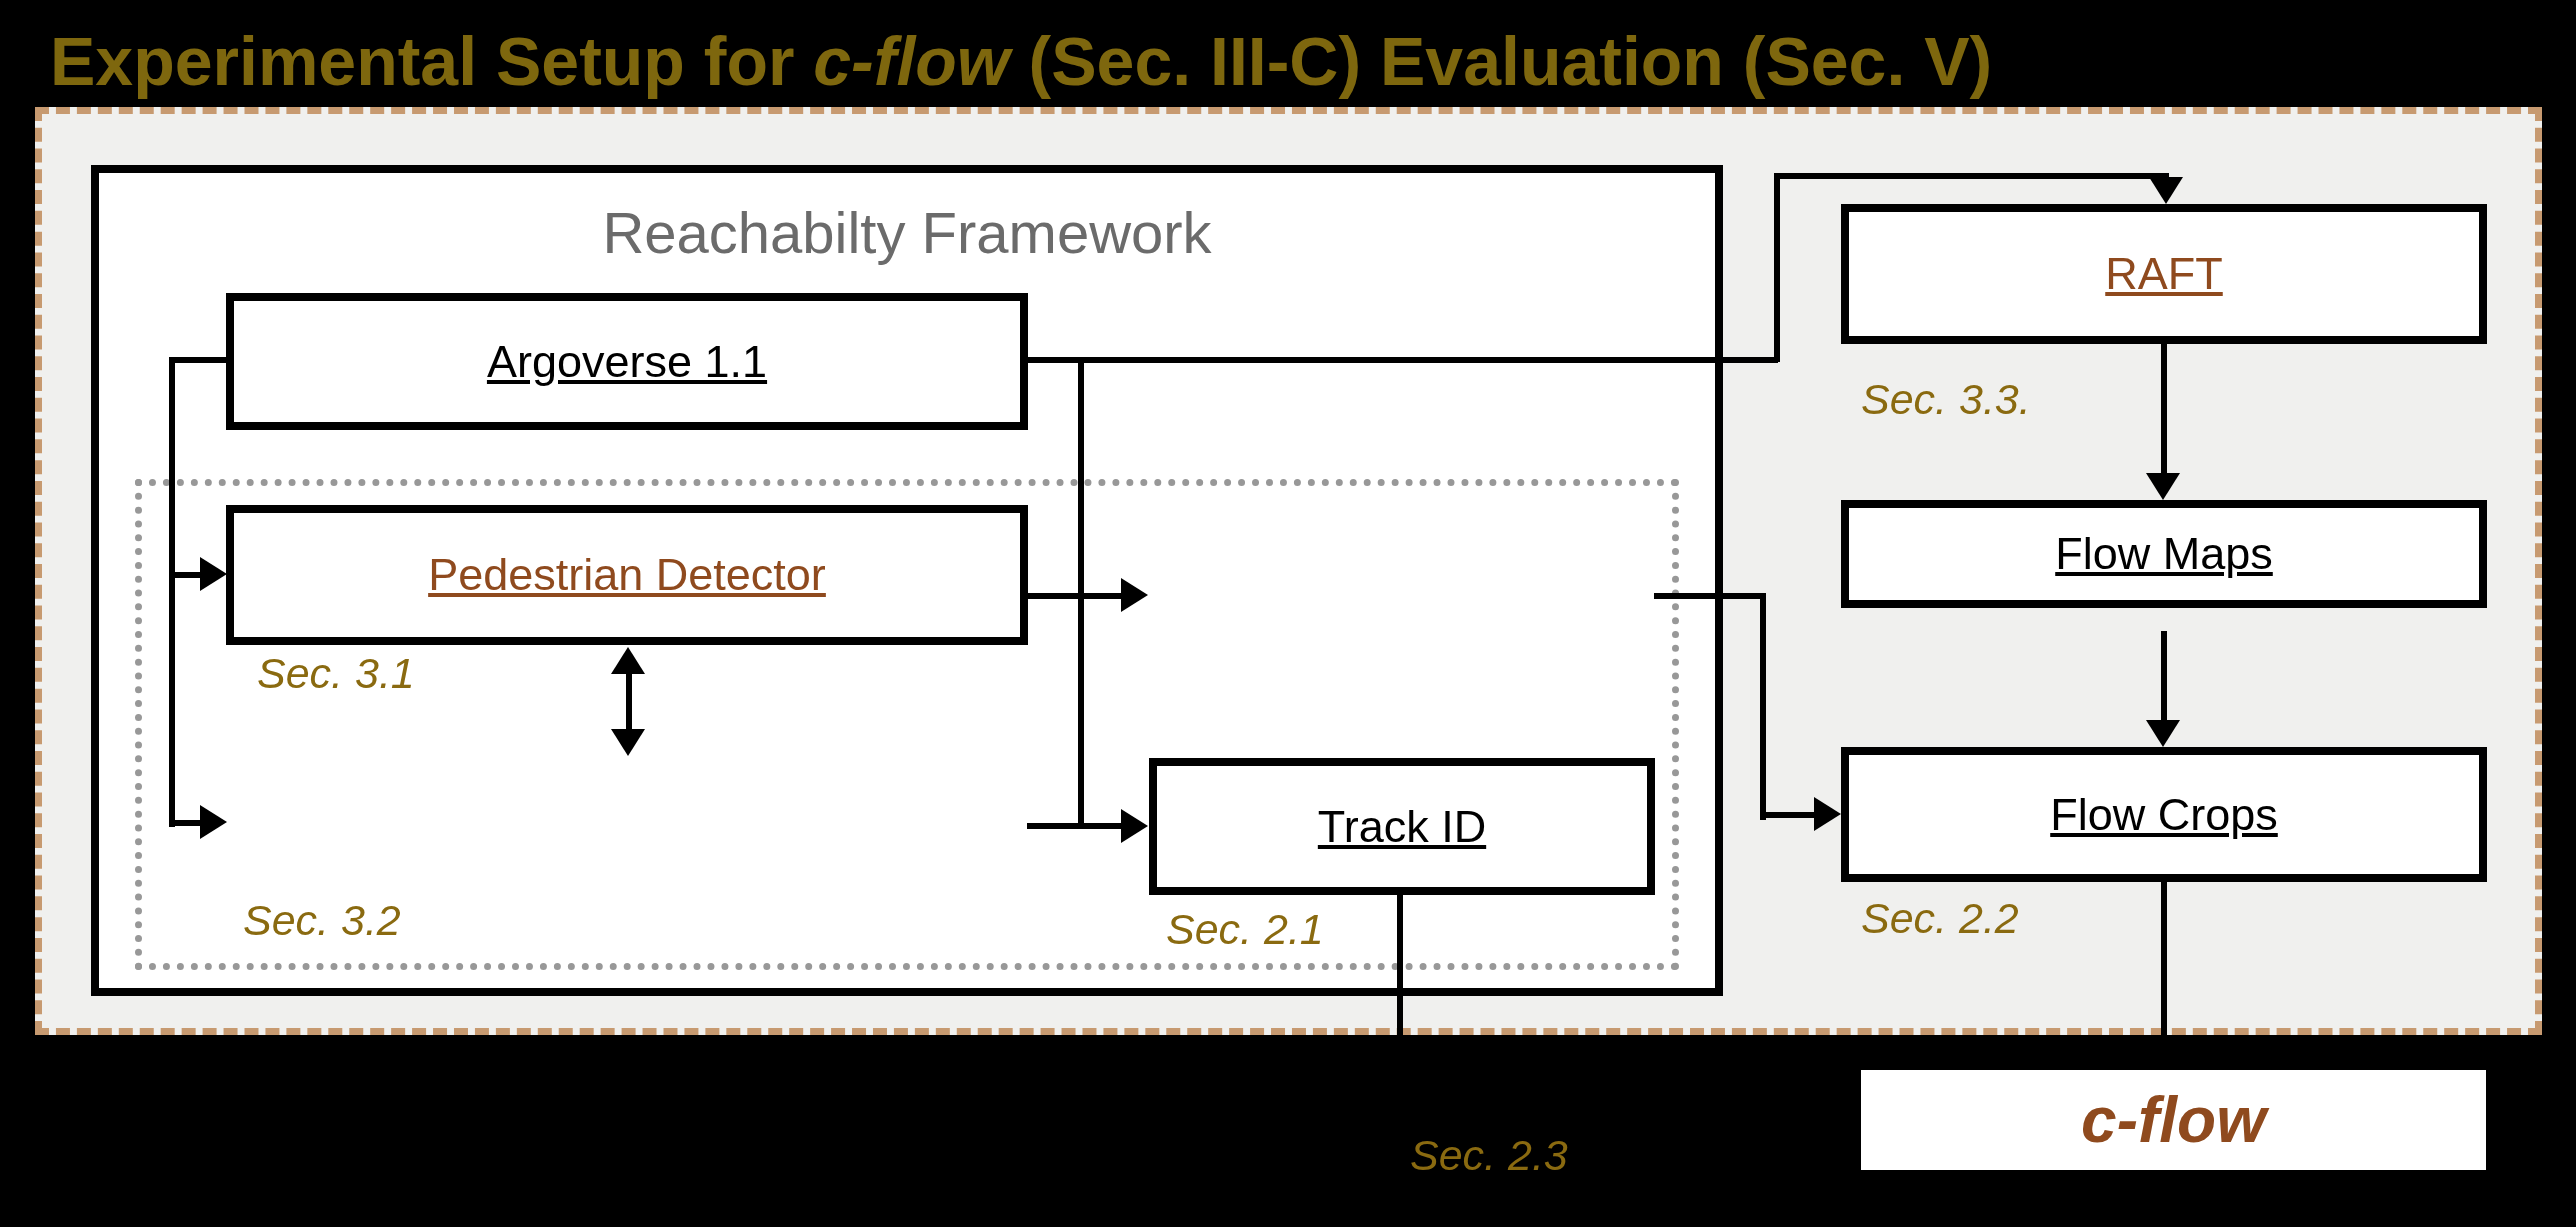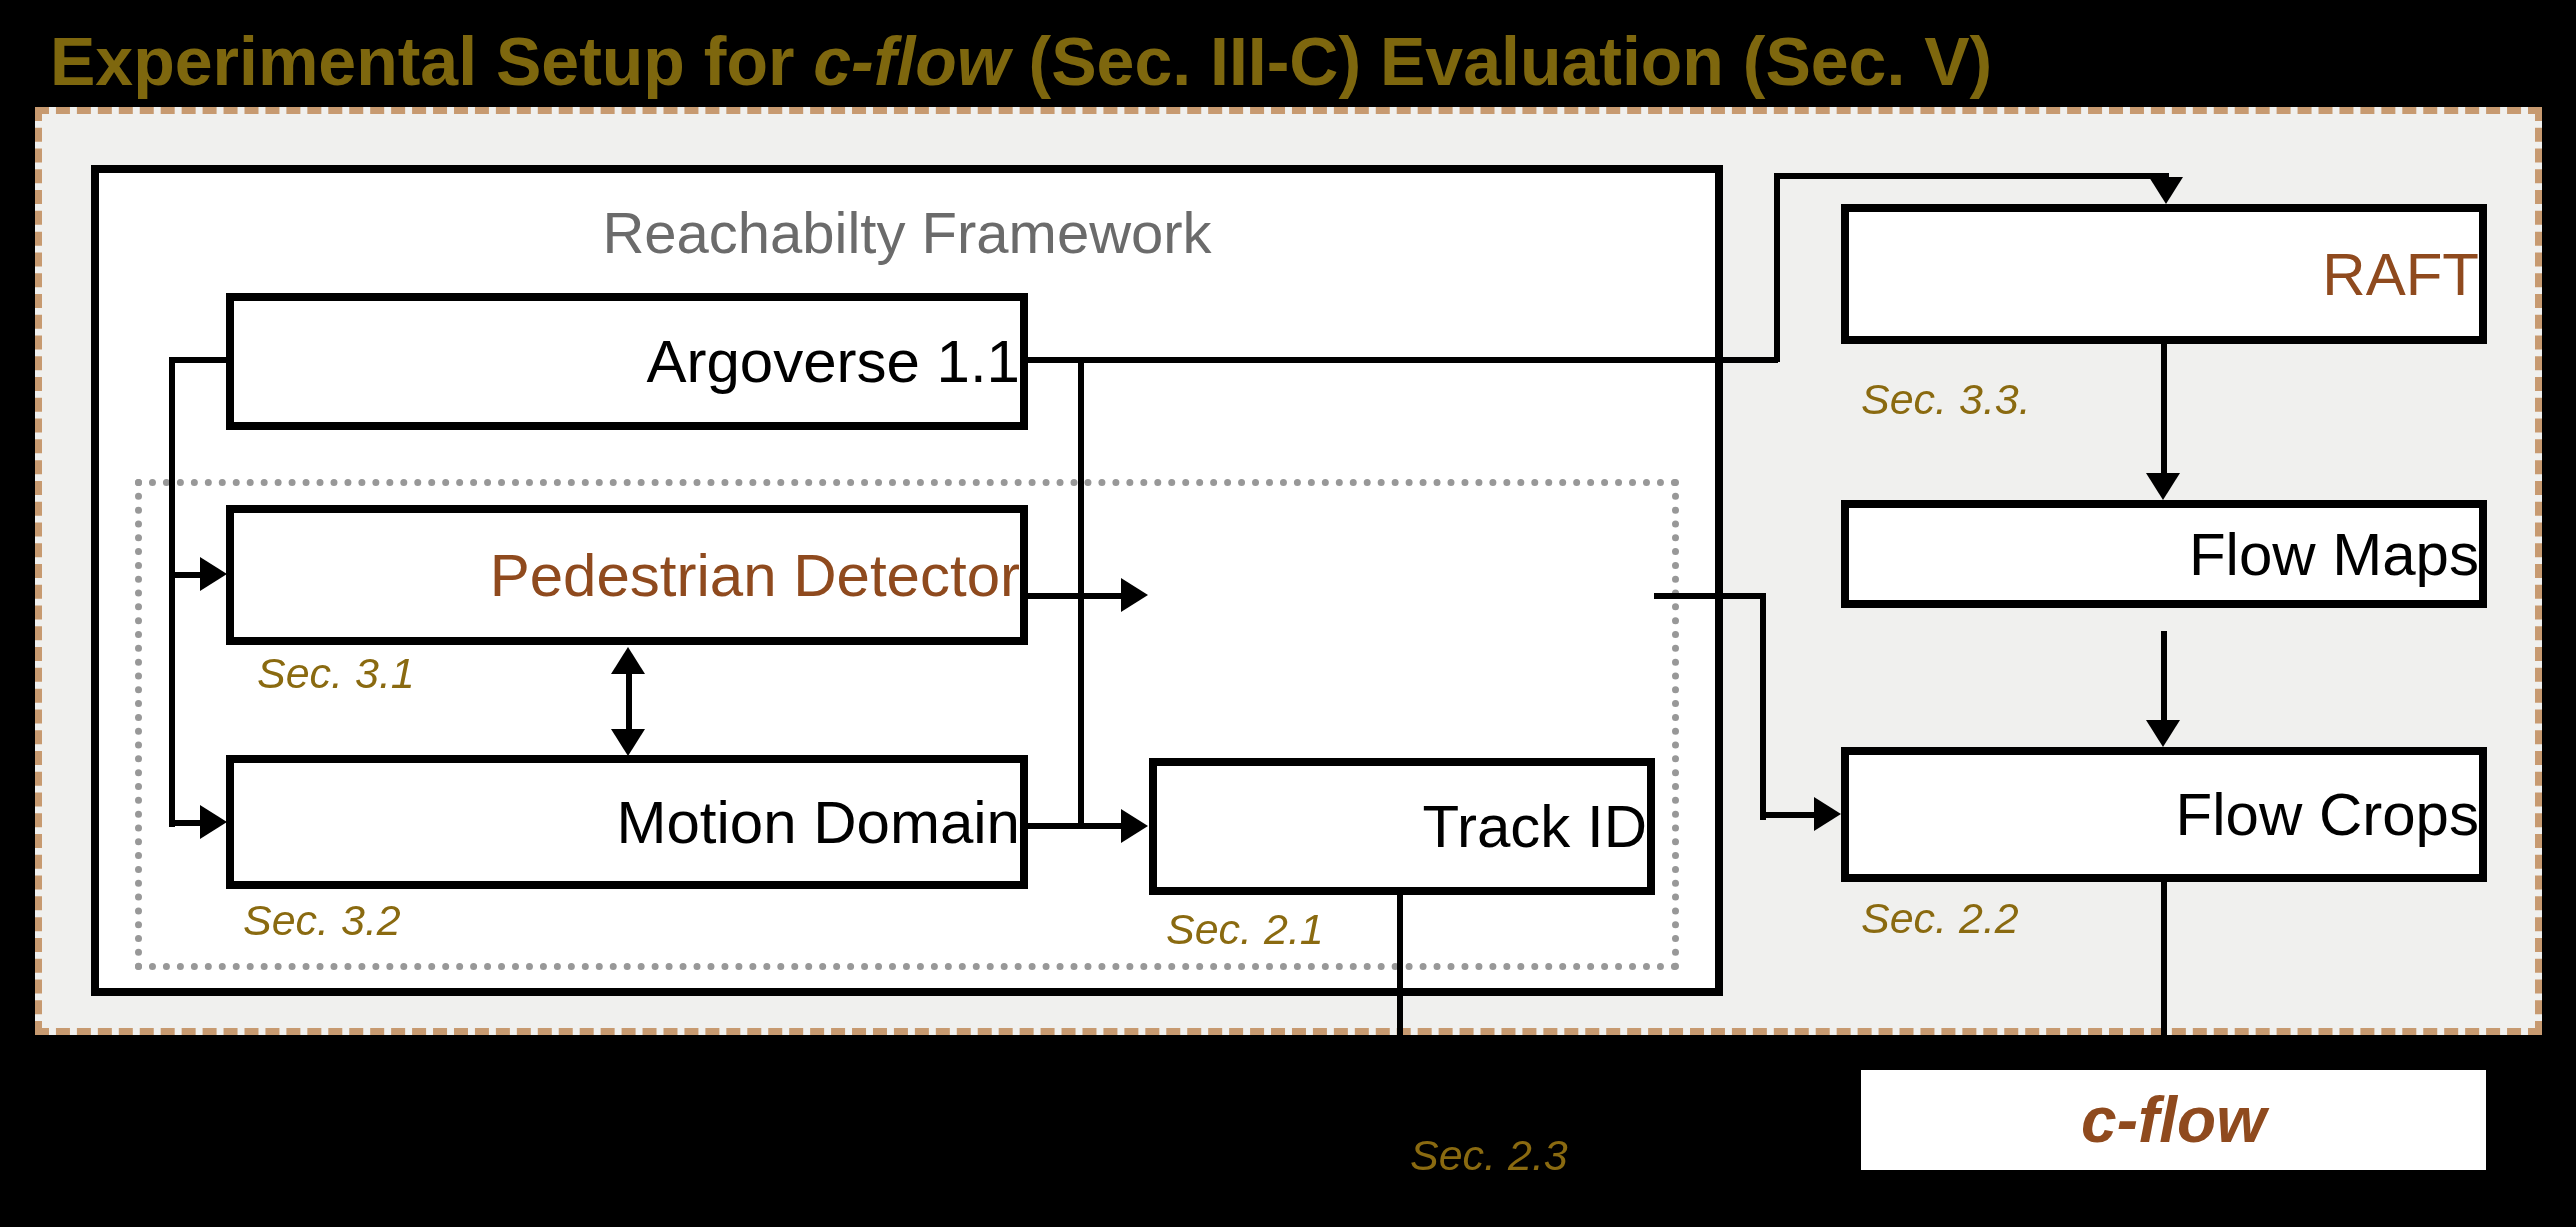--- a/index.html
+++ b/index.html
@@ -15,22 +15,22 @@
   .title .em{font-style:italic;}
   .panel{position:absolute;left:35px;top:107px;width:2507px;height:928px;
          background:var(--panel-bg);border:7.3px dashed var(--panel-border);box-sizing:border-box;z-index:0;}
   .reach{position:absolute;left:91px;top:165px;width:1632px;height:831px;
          background:var(--box-bg);border:8.2px solid var(--line-black);box-sizing:border-box;z-index:1;}
   .reach-label{position:absolute;left:91px;top:199px;width:1632px;text-align:center;
          font-size:58px;color:var(--framework-gray);z-index:6;}
   .dotted{position:absolute;left:135px;top:479px;width:1544px;height:491px;
          border:7.3px dotted var(--dotted-gray);box-sizing:border-box;z-index:2;}
   .node{position:absolute;background:var(--box-bg);border:8.2px solid var(--line-black);
-        box-sizing:border-box;display:flex;align-items:center;justify-content:flex-end;
-        font-size:60px;color:#000;z-index:4;white-space:nowrap;}
+        box-sizing:border-box;display:flex;align-items:center;justify-content:center;
+        font-size:45px;color:#000;z-index:4;white-space:nowrap;text-decoration:underline;}
   .node.brown{color:var(--accent-brown);}
   .sec{position:absolute;font-size:43px;font-style:italic;color:var(--section-gold);
        z-index:6;white-space:nowrap;}
   .ln{position:absolute;background:var(--line-black);z-index:3;}
   .ar,.ad,.au{position:absolute;width:0;height:0;z-index:5;}
   .ar{border-left:27px solid var(--line-black);border-top:17.3px solid transparent;border-bottom:17.3px solid transparent;}
   .ad{border-top:27px solid var(--line-black);border-left:17.3px solid transparent;border-right:17.3px solid transparent;}
   .au{border-bottom:27px solid var(--line-black);border-left:17.3px solid transparent;border-right:17.3px solid transparent;}
   .cflow{position:absolute;left:1861px;top:1070px;width:625px;height:100px;background:var(--box-bg);
          display:flex;align-items:center;justify-content:center;font-size:64px;font-weight:bold;
@@ -79,23 +79,20 @@
   <div class="ar" style="left:1814px;top:797px;"></div>
   <div class="au" style="left:611px;top:647px;"></div>
   <div class="ad" style="left:611px;top:729px;"></div>
 
   <div class="node" style="left:226px;top:293px;width:802px;height:137px;">
       <span>Argoverse 1.1</span>
     </div>
   <div class="node brown" style="left:226px;top:505px;width:802px;height:140px;">
       <span>Pedestrian Detector</span>
     </div>
-  <div class="node" style="left:226px;top:755px;width:802px;height:134px;">
-      <span>Motion Domain</span>
-    </div>
   <div class="node" style="left:1149px;top:758px;width:506px;height:137px;">
       <span>Track ID</span>
     </div>
   <div class="node brown" style="left:1841px;top:204px;width:646px;height:140px;">
       <span>RAFT</span>
     </div>
   <div class="node" style="left:1841px;top:500px;width:646px;height:108px;">
       <span>Flow Maps</span>
     </div>
   <div class="node" style="left:1841px;top:747px;width:646px;height:135px;">

